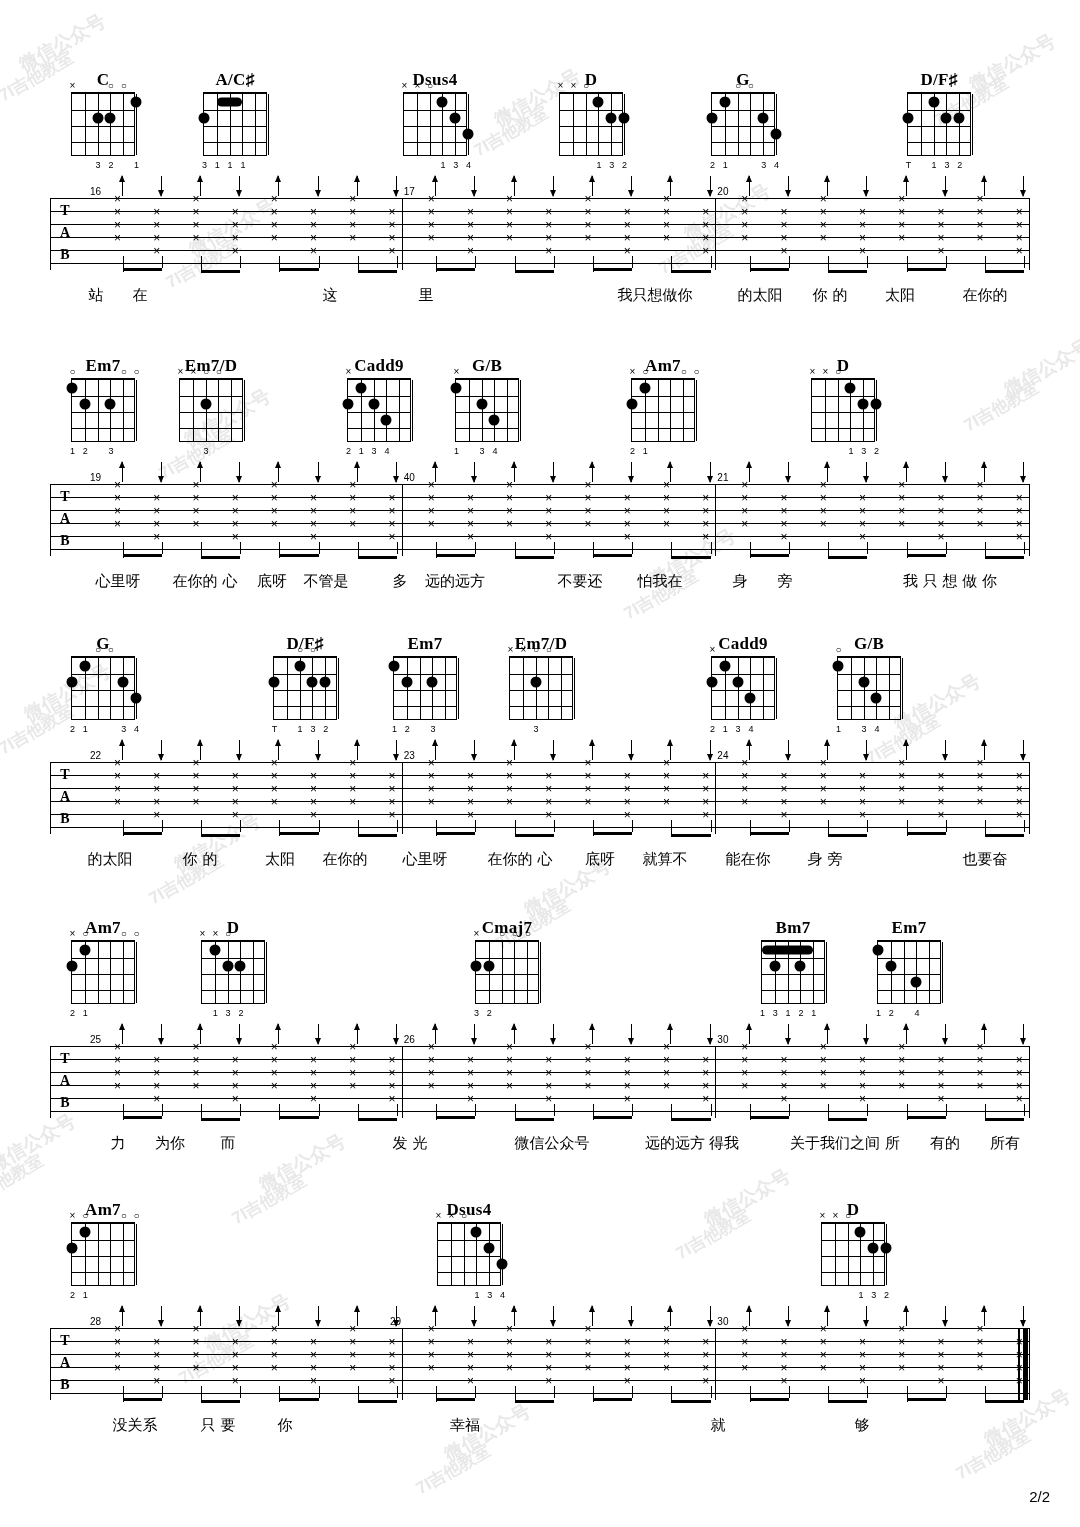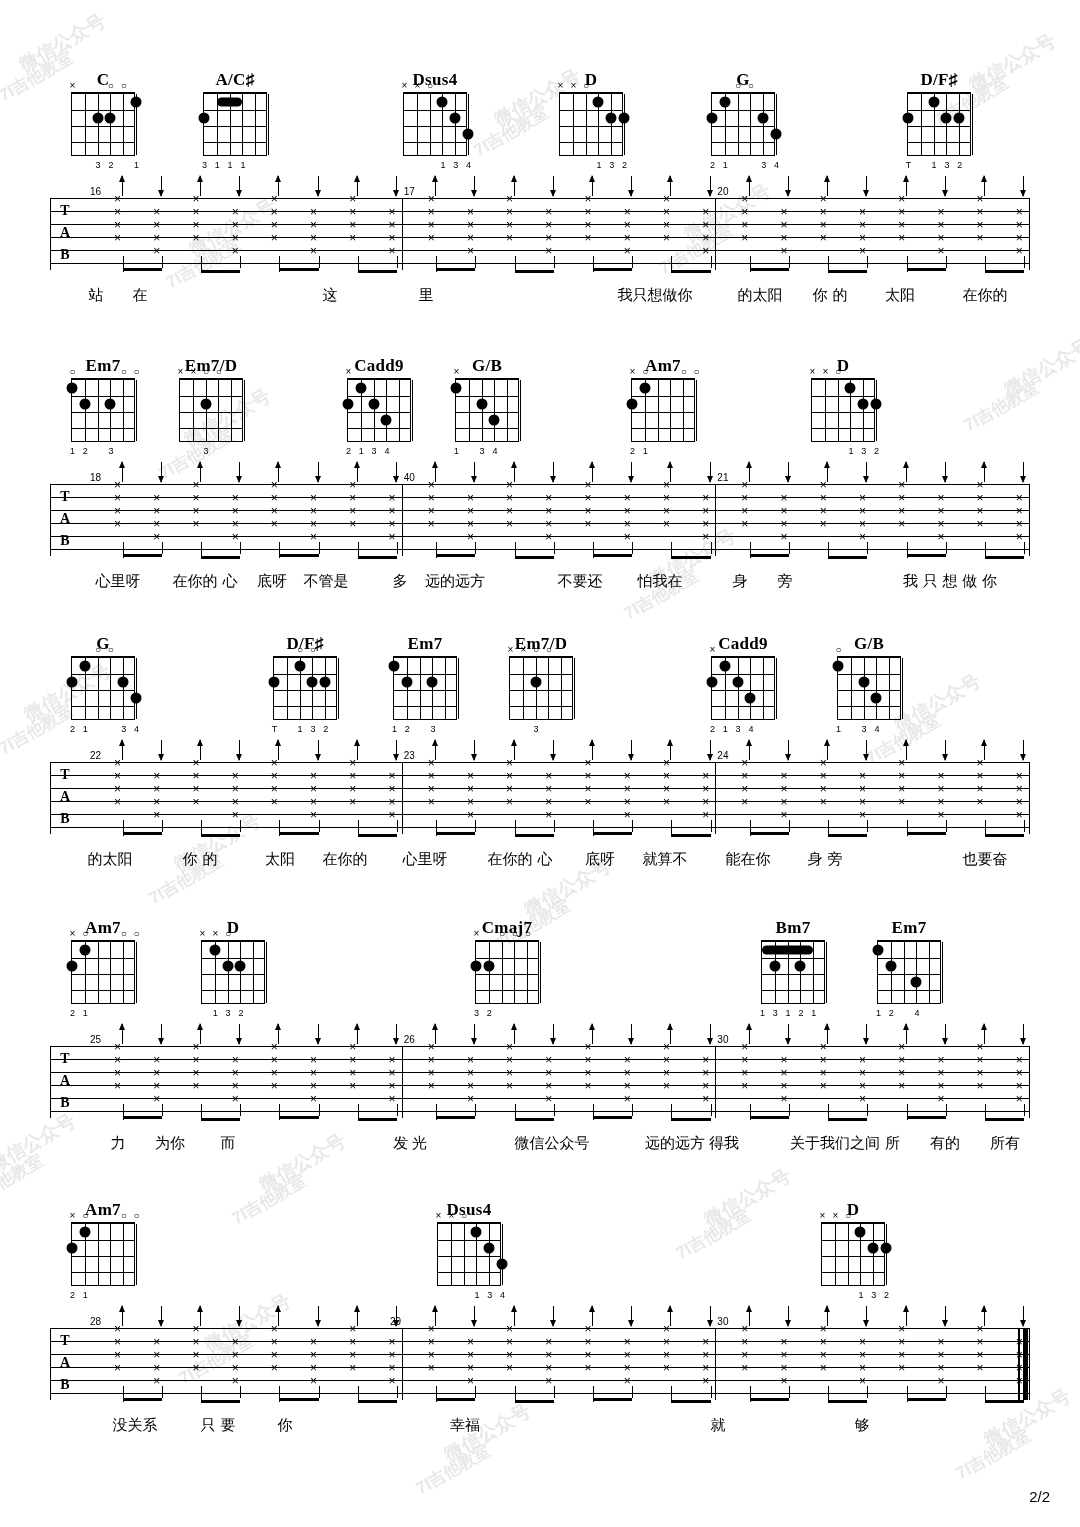--- a/index.html
+++ b/index.html
@@ -585,21 +585,21 @@
       <div class="staff">
         <div class="line" style="top:0px;"></div>
         <div class="line" style="top:13px;"></div>
         <div class="line" style="top:26px;"></div>
         <div class="line" style="top:39px;"></div>
         <div class="line" style="top:52px;"></div>
         <div class="line" style="top:65px;"></div>
         <div class="bar" style="left:0px;"></div>
         <div class="bar" style="left:979px;"></div>
         <div class="tabword" style="line-height: 22px; top: 2px;">T<br>A<br>B</div>
-        <div class="measnum" style="left:40px;top:-12px;">18</div>
+        <div class="measnum" style="left:40px;top:-12px;">19</div>
         <div class="xs" style="left:67.525px;top:1px;">×</div>
         <div class="xs" style="left:67.525px;top:14px;">×</div>
         <div class="xs" style="left:67.525px;top:27px;">×</div>
         <div class="xs" style="left:67.525px;top:40px;">×</div>
         <div class="stem" style="left:72.525px;top:58px;height:16px;"></div>
         <div class="arrowup" style="left:71.525px;top:-22px;height:20px;"></div>
         <div class="xs" style="left:106.73333333333335px;top:14px;">×</div>
         <div class="xs" style="left:106.73333333333335px;top:27px;">×</div>
         <div class="xs" style="left:106.73333333333335px;top:40px;">×</div>
         <div class="xs" style="left:106.73333333333335px;top:53px;">×</div>
@@ -1392,21 +1392,21 @@
         <div class="xs" style="left:969.3166666666667px;top:40px;">×</div>
         <div class="xs" style="left:969.3166666666667px;top:53px;">×</div>
         <div class="stem" style="left:974.3166666666667px;top:58px;height:12px;"></div>
         <div class="beam" style="left:935.1083333333333px;top:72px;width:39.208333333333336px;"></div>
         <div class="arrowdn" style="left:973.3166666666667px;top:-22px;height:20px;"></div>
       </div>
     </div>
     <div class="lyric" style="left:118px;top:1134px;">力</div>
     <div class="lyric" style="left:170px;top:1134px;">为你</div>
     <div class="lyric" style="left:228px;top:1134px;">而</div>
-    <div class="lyric" style="left:410px;top:1134px;font-family:Liberation Serif, serif;">发 光</div>
+    <div class="lyric" style="left:410px;top:1134px;">发 光</div>
     <div class="lyric" style="left:552px;top:1134px;">微信公众号</div>
     <div class="lyric" style="left:675px;top:1134px;">远的远方</div>
     <div class="lyric" style="left:724px;top:1134px;">得我</div>
     <div class="lyric" style="left:845px;top:1134px;">关于我们之间 所</div>
     <div class="lyric" style="left:945px;top:1134px;">有的</div>
     <div class="lyric" style="left:1005px;top:1134px;">所有</div>
     <div class="chord" style="left:60px;top:1200px;">
       <div class="cname">Am7</div>
       <div class="grid">
         <div class="marks">

